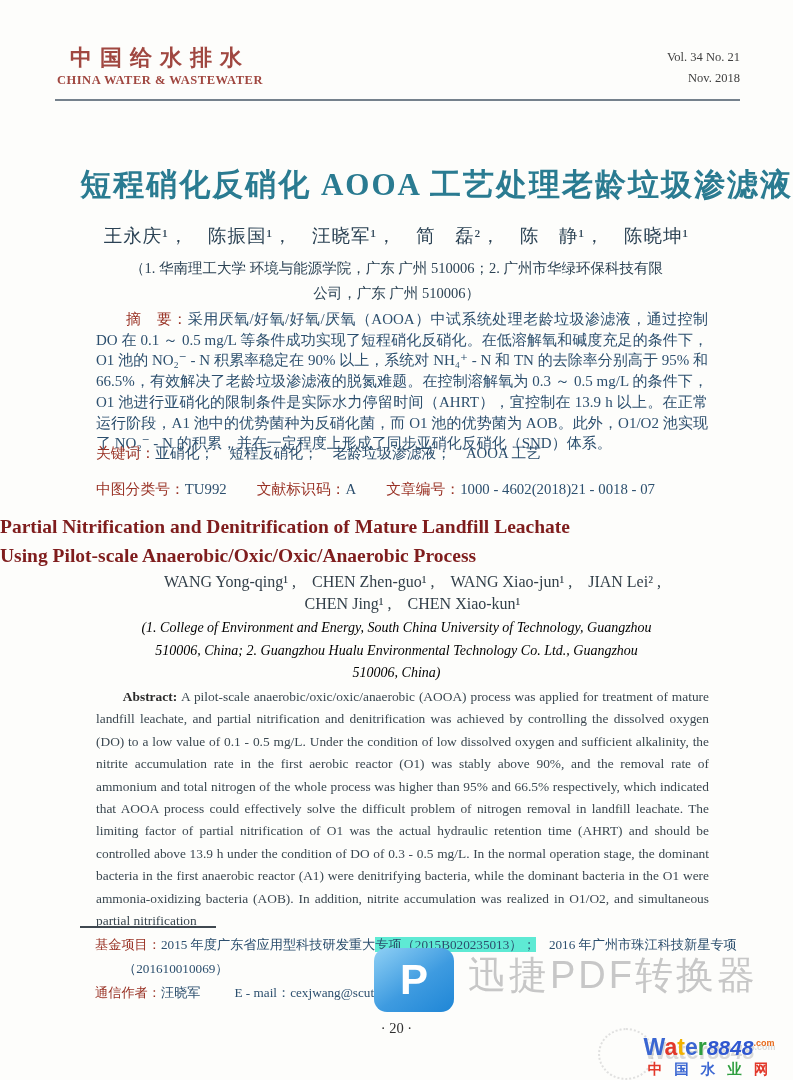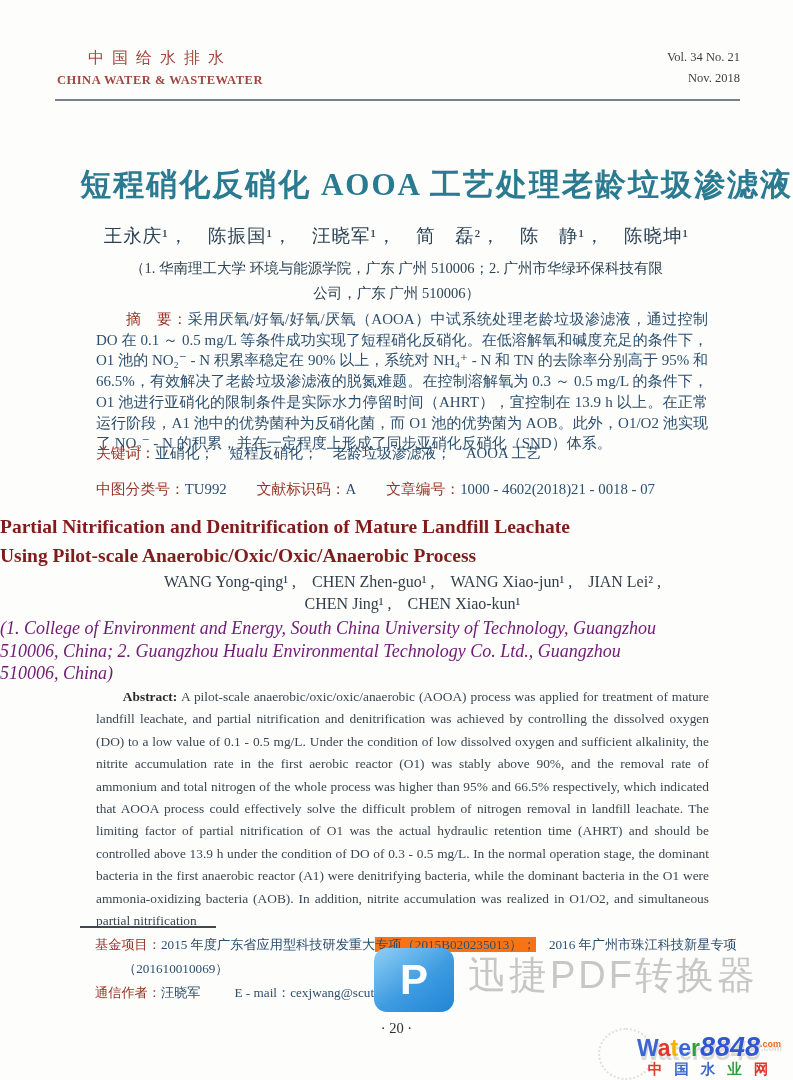--- a/index.html
+++ b/index.html
@@ -8,21 +8,21 @@
     position:relative;width:793px;height:1080px;margin:0 auto;
     background:#fdfdfb;overflow:hidden;
     font-family:"Liberation Serif","DejaVu Serif",serif;
     color:#2b2b2b;
   }
   
   .hdr{position:absolute;top:47px;left:57px;width:683px;display:flex;justify-content:space-between;}
   .hdr-col{font-size:12.5px;line-height:21px;color:#3f3f3f;}
   .hdr-left{text-align:left;}
   .hdr-center{text-align:center;color:#a04740;}
-  .hdr-center .cn{font-size:16px;letter-spacing:8px;font-weight:normal;}
+  .hdr-center .cn{font-size:22px;letter-spacing:8px;font-weight:bold;}
   .hdr-center .en{font-size:12.5px;font-weight:bold;letter-spacing:0.5px;margin-top:2px;}
   .hdr-right{text-align:right;}
   .hdr-rule{position:absolute;top:99px;left:55px;width:685px;height:2px;background:#75818c;}
   
   .title-cn{position:absolute;top:164px;left:0;width:100%;text-align:right;
     font-size:31px;font-weight:bold;letter-spacing:2px;color:#2a7b91;}
   .authors-cn{position:absolute;top:223px;left:0;width:100%;text-align:center;
     font-size:18.5px;color:#2b4254;letter-spacing:1px;}
   .affil-cn{position:absolute;top:256px;left:0;width:100%;text-align:center;
     font-size:14.5px;line-height:25px;color:#2b4254;}
@@ -31,50 +31,50 @@
     font-size:15px;line-height:20.7px;text-align:justify;color:#2c4f6e;text-indent:2em;}
   .red-label{color:#993225;font-weight:normal;}
   .kw-row{position:absolute;top:444px;left:96px;width:612px;font-size:14.8px;color:#2c4f6e;}
   .clc-row{position:absolute;top:480px;left:96px;width:640px;font-size:14.8px;color:#2c4f6e;}
   .clc-row .val{margin-right:30px;font-family:Liberation Serif, serif;}
   
   .title-en{position:absolute;top:513px;left:0;width:100%;text-align:left;
     font-size:19.5px;font-weight:bold;line-height:28.5px;color:#7f1d1d;}
   .authors-en{position:absolute;top:571px;left:16px;width:100%;text-align:center;
     font-size:16px;line-height:22px;color:#323f49;}
-  .affil-en{position:absolute;top:617px;left:0;width:100%;
-    font-style:italic;font-size:18px;line-height:22.5px;color:#701a75;}
+  .affil-en{position:absolute;top:617px;left:0;width:100%;text-align:center;
+    font-style:italic;font-size:14px;line-height:22.5px;color:#000000;}
   .abstract-en{position:absolute;top:686px;left:96px;width:613px;
     font-size:13.4px;line-height:22.4px;text-align:justify;color:#3a4750;text-indent:2em;}
   .abstract-en b{color:#2b2b2b;}
   
   .foot-rule{position:absolute;top:926px;left:80px;width:136px;height:2px;background:#3f4850;}
   .footnote{position:absolute;top:933px;left:95px;width:645px;
     font-size:13.2px;line-height:24px;color:#2c4f6e;}
   .footnote .indent{padding-left:28px;}
   .footnote .email{margin-left:34px;}
-  .hl{background:#f97316;margin-top:24px;}
+  .hl{background:#5eead4;margin-top:24px;}
   
   .wm-icon{position:absolute;left:374px;top:948px;width:80px;height:64px;border-radius:13px;
     background:linear-gradient(145deg,#8fd0f5 0%,#3e9be0 55%,#1f86d6 100%);
     display:flex;align-items:center;justify-content:center;}
   .wm-icon span{color:#fff;font-family:"Liberation Sans","DejaVu Sans",sans-serif;
     font-weight:bold;font-size:42px;line-height:1;}
   .wm-text{position:absolute;left:468px;top:950px;font-size:38px;letter-spacing:3px;
     color:#c7c7c7;font-family:"Liberation Sans","DejaVu Sans",sans-serif;font-weight:500;}
   .page-num{position:absolute;top:1020px;left:0;width:100%;text-align:center;
     font-size:14.5px;color:#2f2f2f;}
   
   .stamp{position:absolute;left:598px;top:1028px;width:52px;height:48px;
     border:2px dotted #d4d4d4;border-radius:50%;opacity:0.7;}
   .site-logo{position:absolute;right:4px;bottom:2px;width:160px;text-align:center;
     font-family:"Liberation Sans","DejaVu Sans",sans-serif;}
   .site-word{font-size:23px;font-weight:bold;line-height:24px;white-space:nowrap;
     text-shadow:1px 4px 0 rgba(140,140,140,0.30);}
-  .site-word .suffix{font-style:italic;font-size:27px;}
+  .site-word .suffix{font-style:italic;font-size:21px;}
   .site-word .tld{font-size:9px;font-weight:bold;vertical-align:super;}
   .site-sub{font-size:14.5px;font-weight:bold;letter-spacing:12px;line-height:18px;
     white-space:nowrap;margin-left:10px;}
 </style>
 </head>
 <body>
 
 <div class="page">
 
   <div class="hdr">

